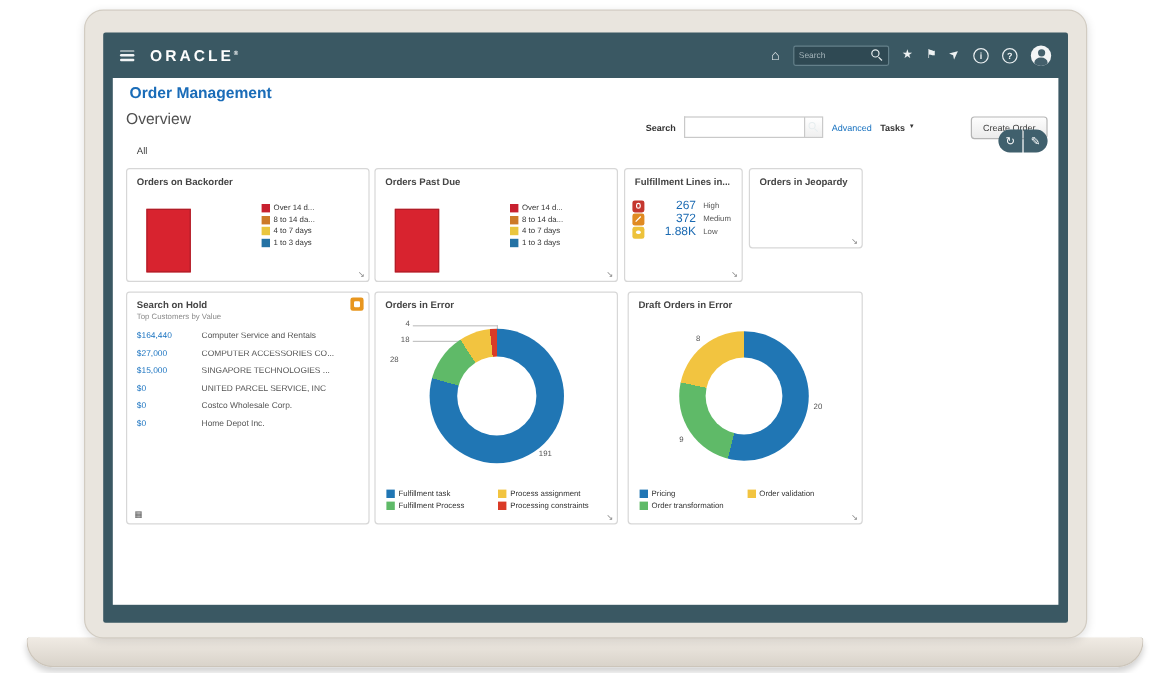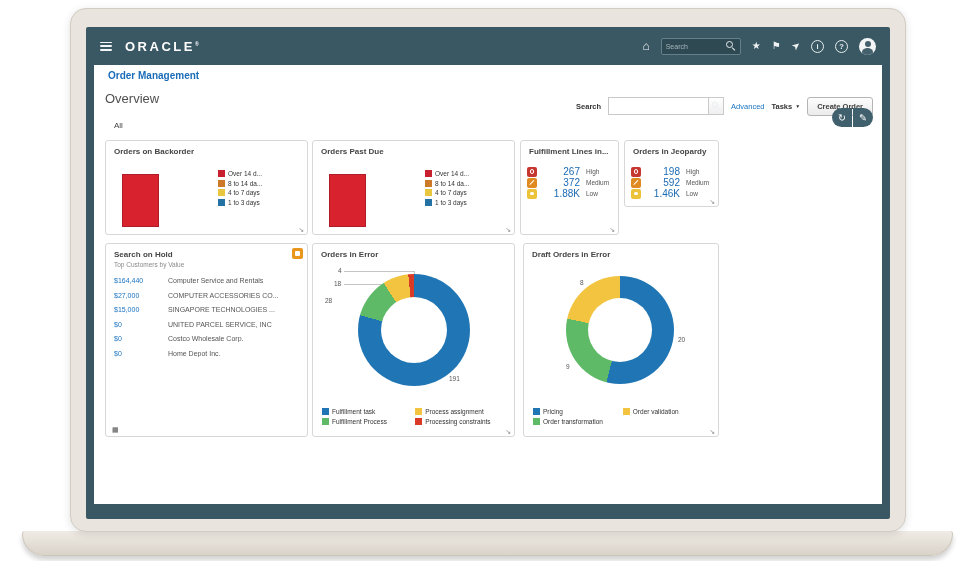--- a/index.html
+++ b/index.html
@@ -32,37 +32,37 @@
   .mag::after { content:""; position:absolute; left:6.4px; top:6.4px; width:3.6px; height:1.4px; background:currentColor; transform:rotate(45deg); transform-origin:left center; }
   .tb-ico { font-size:10px; line-height:1; cursor:pointer; }
   .tb-pointer { display:inline-block; transform:rotate(-40deg); }
   .circ { width:13px; height:13px; border:1.2px solid #e9eef0; border-radius:50%; display:flex; align-items:center; justify-content:center; font-size:7.5px; font-weight:bold; cursor:pointer; }
   .avatar { width:17px; height:17px; background:#f3f5f6; border-radius:50%; position:relative; overflow:hidden; cursor:pointer; }
   .avatar::before { content:""; position:absolute; left:5.5px; top:3px; width:6px; height:6px; background:#44606c; border-radius:50%; }
   .avatar::after { content:""; position:absolute; left:3px; top:10px; width:11px; height:8px; background:#44606c; border-radius:50%; }
 
   
   .content { position:absolute; left:8px; right:8px; top:38px; bottom:15px; background:#ffffff; }
-  .breadcrumb { position:absolute; left:14px; top:5px; font-size:10px; font-weight:bold; color:#1a6cb8; cursor:pointer; }
+  .breadcrumb { position:absolute; left:14px; top:5px; font-size:13px; font-weight:bold; color:#1a6cb8; cursor:pointer; }
   .page-title { position:absolute; left:11px; top:26px; font-size:13px; color:#4f4f4f; }
   .tab-all { position:absolute; left:20px; top:56px; font-size:8px; color:#444; cursor:pointer; }
 
   .controls { position:absolute; top:31px; right:9px; display:flex; align-items:center; gap:7px; height:20px; }
   .search-label { font-size:7.5px; font-weight:bold; color:#333; }
   .searchbox { display:flex; align-items:stretch; height:18px; }
   .searchbox input { width:100px; border:1px solid #c9c9c9; border-right:none; font-size:7px; padding:0 3px; outline:none; font-family:"Liberation Sans", sans-serif; }
   .searchbox .mag-btn { width:16px; border:1px solid #c9c9c9; background:linear-gradient(#fff,#efefef);
     display:flex; align-items:center; justify-content:center; cursor:pointer; color:#777; }
   .mag.small { transform:scale(.85); }
   .advanced { font-size:7.5px; color:#1a73c0; cursor:pointer; }
   .tasks { font-size:7.5px; color:#333; font-weight:bold; cursor:pointer; display:flex; align-items:center; gap:3px; }
   .tasks .caret { font-size:5px; color:#333; }
-  .create-order { height:19px; padding:0 9px; font-size:7.5px; font-weight:bold; color:#404040;
+  .create-order { height:19px; padding:0 9px; font-size:7.5px; font-weight:normal; color:#404040;
     background:linear-gradient(#fdfdfd,#ebebeb); border:1px solid #b5b5b5; border-radius:3px; cursor:pointer;
-    font-family:"Liberation Sans", sans-serif; }
+    font-family:"Liberation Sans", sans-serif;margin-left:40px; }
   .pills { position:absolute; top:43px; right:9px; display:flex; gap:1px; }
   .pill { width:20px; height:19px; background:#40606d; color:#fff; font-size:9.5px;
     display:flex; align-items:center; justify-content:center; cursor:pointer; }
   .pill.left { border-radius:10px 0 0 10px; }
   .pill.right { border-radius:0 10px 10px 0; }
 
   
   .card { position:absolute; background:#fff; border:1px solid #d7d7d7; border-radius:3px; }
   .card-title { position:absolute; left:8px; top:6px; right:10px; font-size:8px; font-weight:bold; color:#454545; white-space:nowrap; overflow:hidden; }
   .card-sub { position:absolute; left:8px; top:17px; font-size:6.5px; color:#8a8a8a; }
@@ -248,37 +248,20 @@
               <span class="kpi-ico m-dot" style="background: rgb(237, 194, 59);"></span>
               <span class="kpi-val">1.88K</span>
               <span class="kpi-lvl">Low</span>
             </div>
           </div>
           <span class="expand">↘</span>
         </div>
 
         <div class="card card-jeopardy">
           <div class="card-title">Orders in Jeopardy</div>
-          <div class="kpi-rows">
-            <div class="kpi-row">
-              <span class="kpi-ico m-ring" style="background: rgb(197, 55, 47);"></span>
-              <span class="kpi-val">198</span>
-              <span class="kpi-lvl">High</span>
-            </div>
-            <div class="kpi-row">
-              <span class="kpi-ico m-pencil" style="background: rgb(224, 138, 33);"></span>
-              <span class="kpi-val">592</span>
-              <span class="kpi-lvl">Medium</span>
-            </div>
-            <div class="kpi-row">
-              <span class="kpi-ico m-dot" style="background: rgb(237, 194, 59);"></span>
-              <span class="kpi-val">1.46K</span>
-              <span class="kpi-lvl">Low</span>
-            </div>
-          </div>
           <span class="expand">↘</span>
         </div>
 
         <div class="card card-hold">
           <div class="card-title">Search on Hold</div>
           <div class="card-sub">Top Customers by Value</div>
           <span class="hold-badge"></span>
           <div class="hold-rows">
             <div class="hold-row">
                 <span class="hold-val">$164,440</span>

